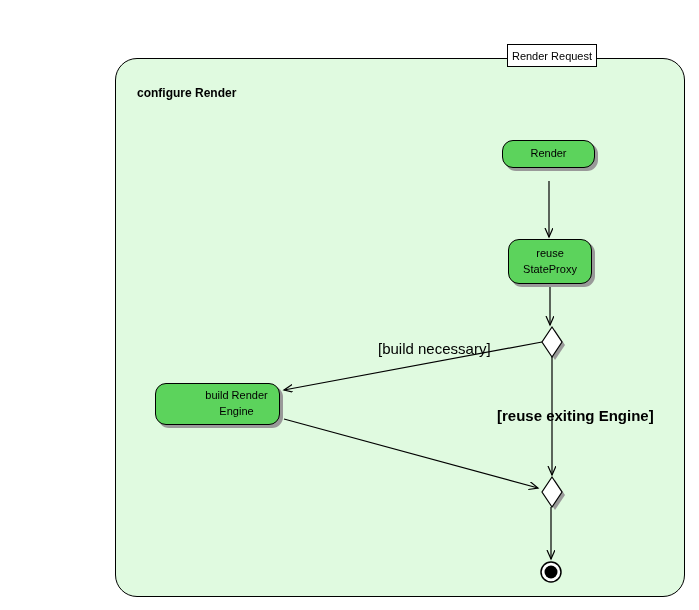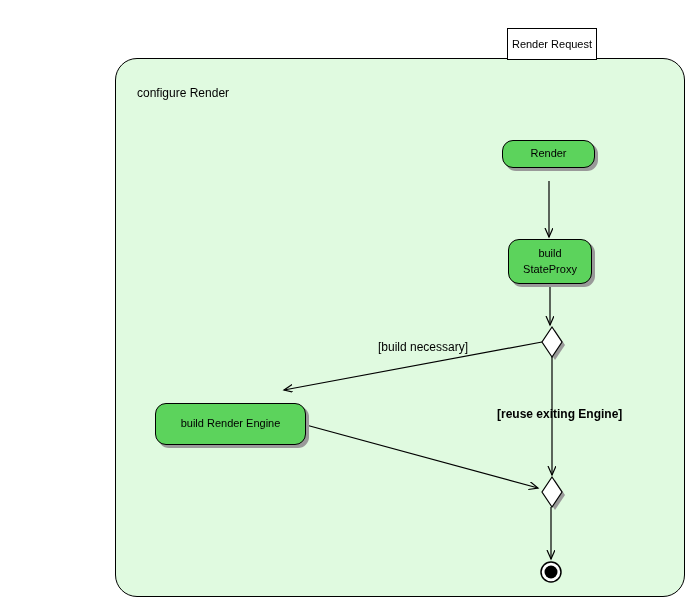--- a/index.html
+++ b/index.html
@@ -24,30 +24,30 @@
     background: #e0fae0;
     border: 1.5px solid #000000;
     border-radius: 22px;
     box-sizing: border-box;
   }
   .frame-title {
     position: absolute;
     left: 137px;
     top: 86px;
     font-size: 12px;
-    font-weight: normal;
+    font-weight: bold;
     color: #000000;
     white-space: nowrap;
   }
   .partition-box {
     position: absolute;
     left: 507px;
-    top: 28px;
+    top: 44px;
     width: 90px;
-    height: 32px;
+    height: 23px;
     background: #ffffff;
     border: 1.5px solid #000000;
     box-sizing: border-box;
     display: flex;
     align-items: center;
     justify-content: center;
     font-size: 11px;
     color: #000000;
     z-index: 3;
   }
@@ -70,24 +70,24 @@
     align-items: center;
     justify-content: center;
     font-size: 11px;
     color: #000000;
     text-align: center;
     line-height: 1.45;
     z-index: 3;
   }
   #node-render { left: 502px; top: 140px; width: 93px;  height: 28px; }
   #node-setup  { left: 508px; top: 239px; width: 84px;  height: 45px; }
-  #node-build  { left: 155px; top: 403px; width: 151px; height: 42px; }
+  #node-build  { left: 155px; top: 383px; width: 125px; height: 42px; padding-left: 38px; }
   .edge-label {
     position: absolute;
-    font-size: 12px;
+    font-size: 15px;
     color: #000000;
     white-space: nowrap;
     z-index: 4;
   }
   #label-build-necessary { left: 378px; top: 340px; }
   #label-reuse-engine    { left: 497px; top: 407px; font-weight: bold; }
 </style>
 </head>
 <body>
 
@@ -127,21 +127,21 @@
 
     <circle cx="551" cy="572" r="10" fill="#ffffff" stroke="#000000" stroke-width="1.5"></circle>
     <circle cx="551" cy="572" r="6.5" fill="#000000"></circle>
   </svg>
 
   <div class="activity" id="node-render">
     <span>Render</span>
   </div>
 
   <div class="activity" id="node-setup">
-    <span>build</span>
+    <span>reuse</span>
     <span>StateProxy</span>
   </div>
 
   <div class="activity" id="node-build">
     <span>build Render Engine</span>
   </div>
 
   <div class="edge-label" id="label-build-necessary">[build necessary]</div>
 
   <div class="edge-label" id="label-reuse-engine">[reuse exiting Engine]</div>

